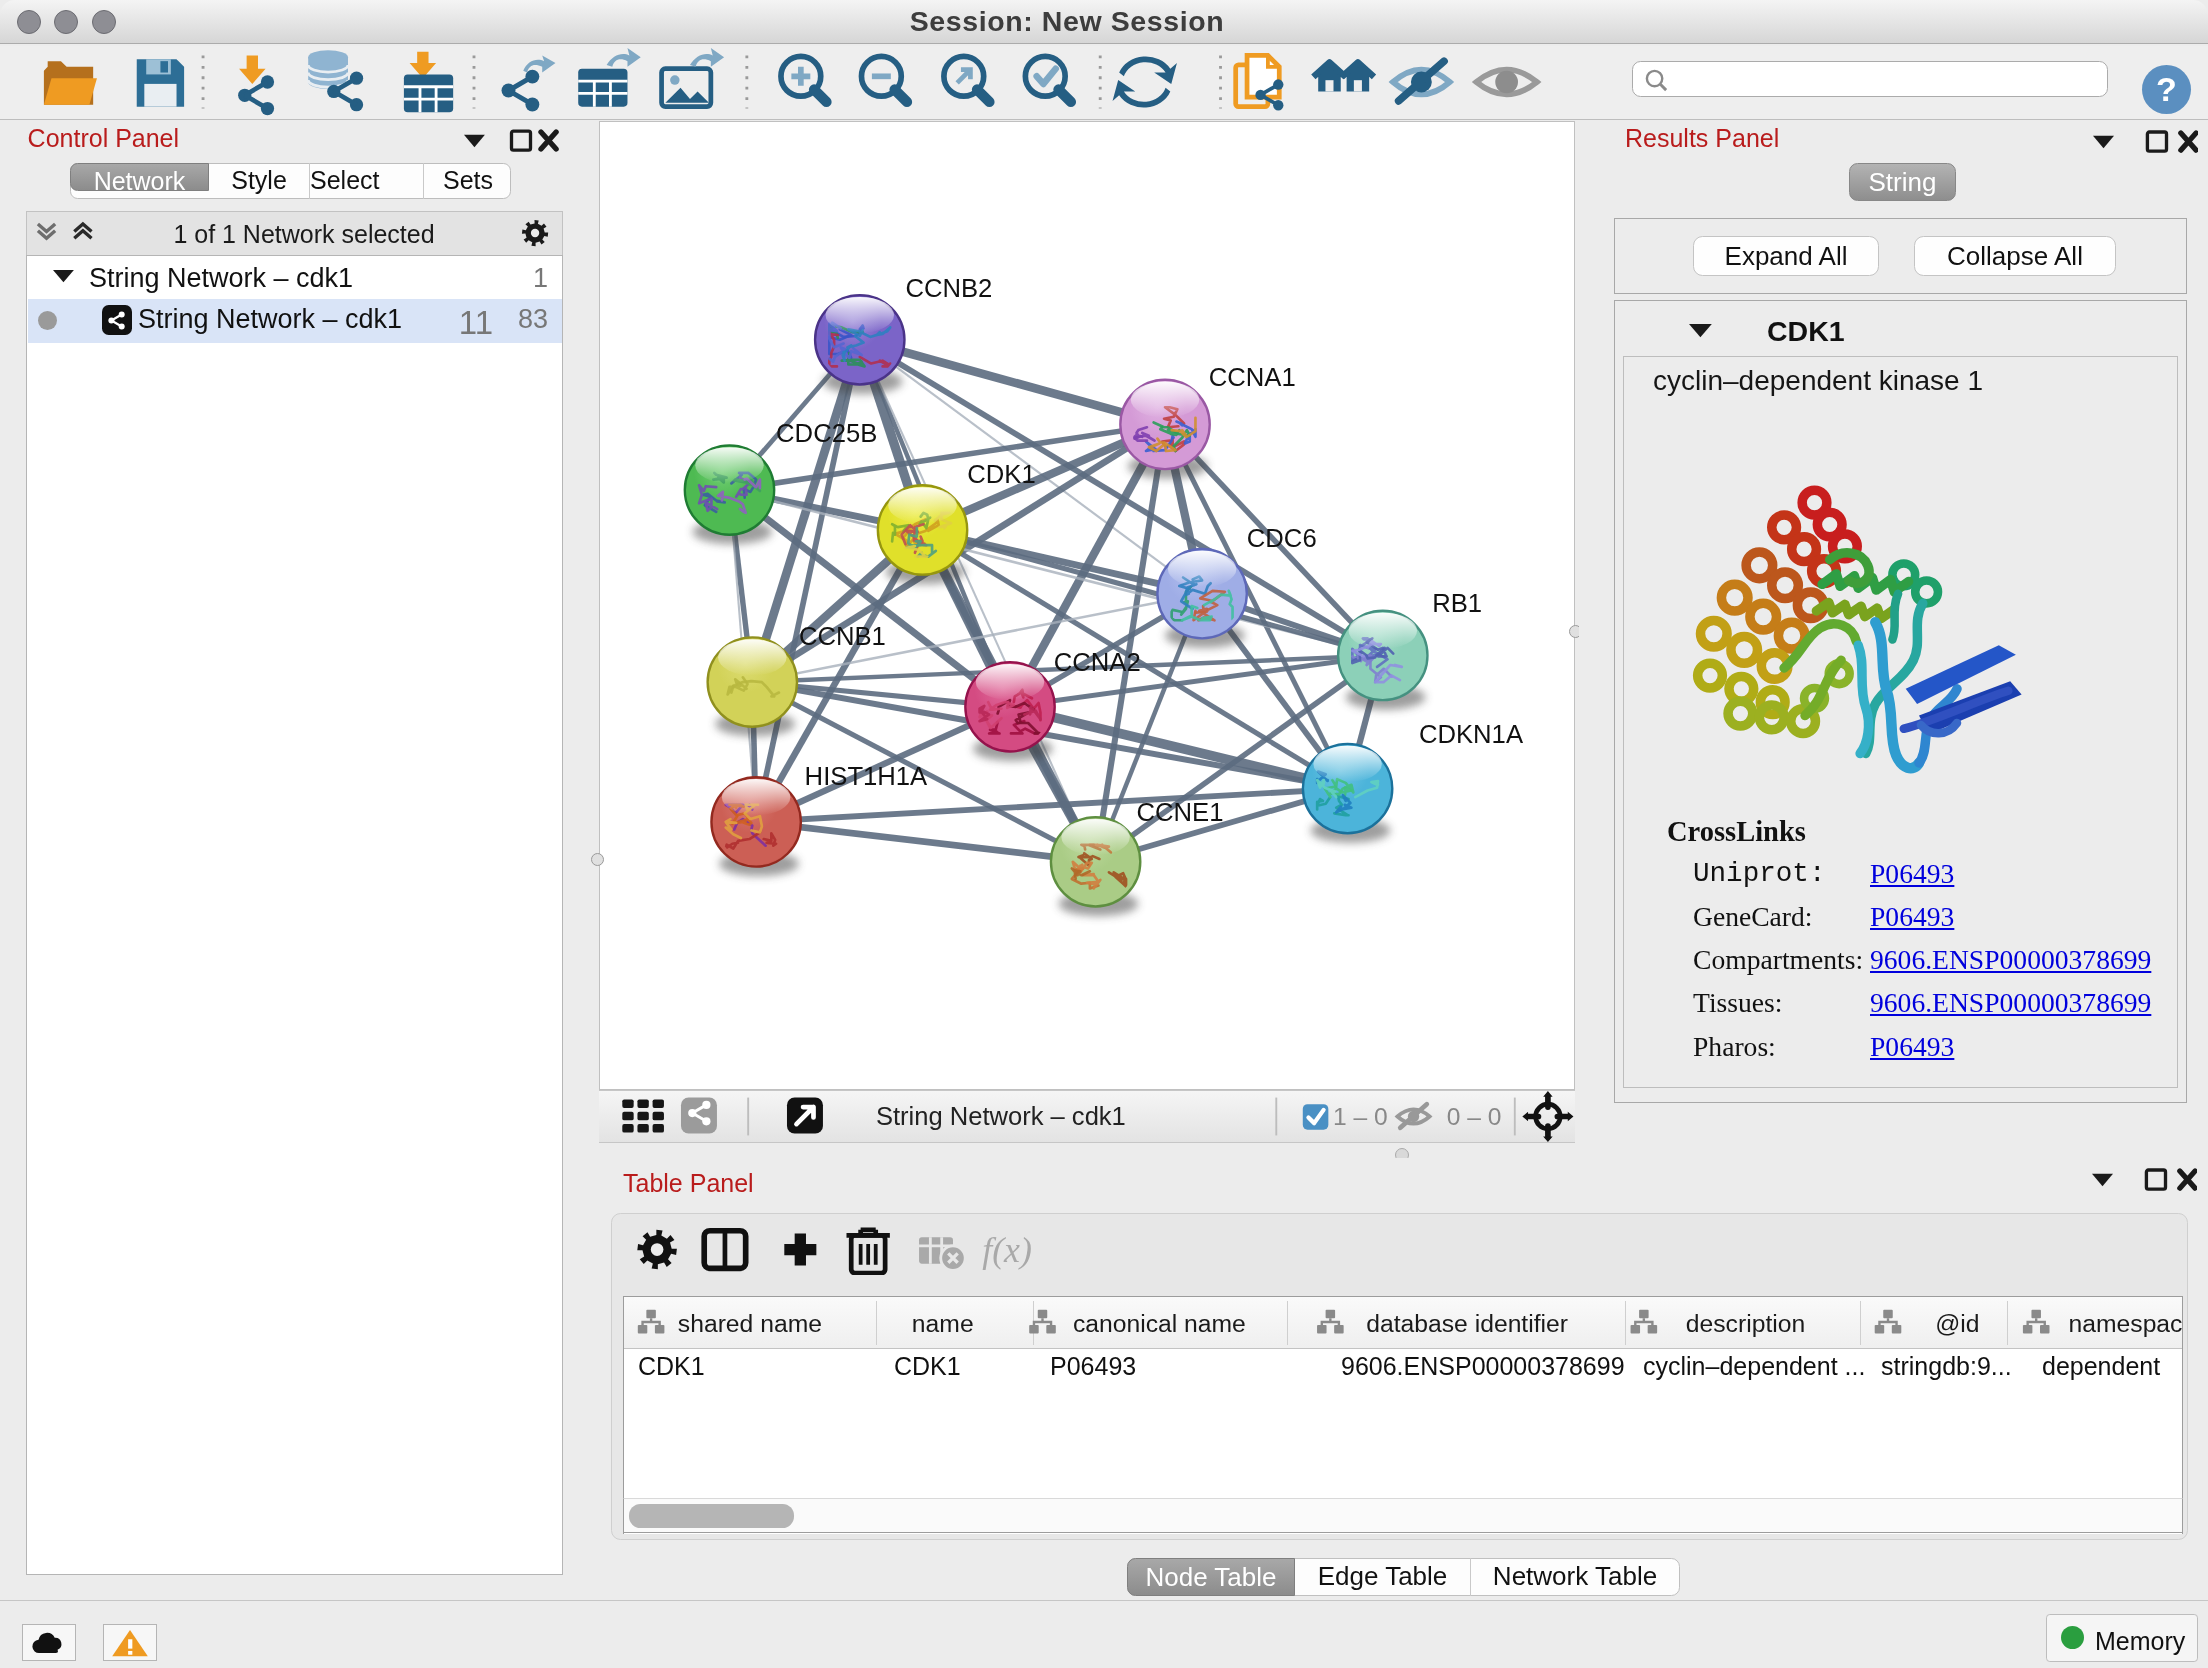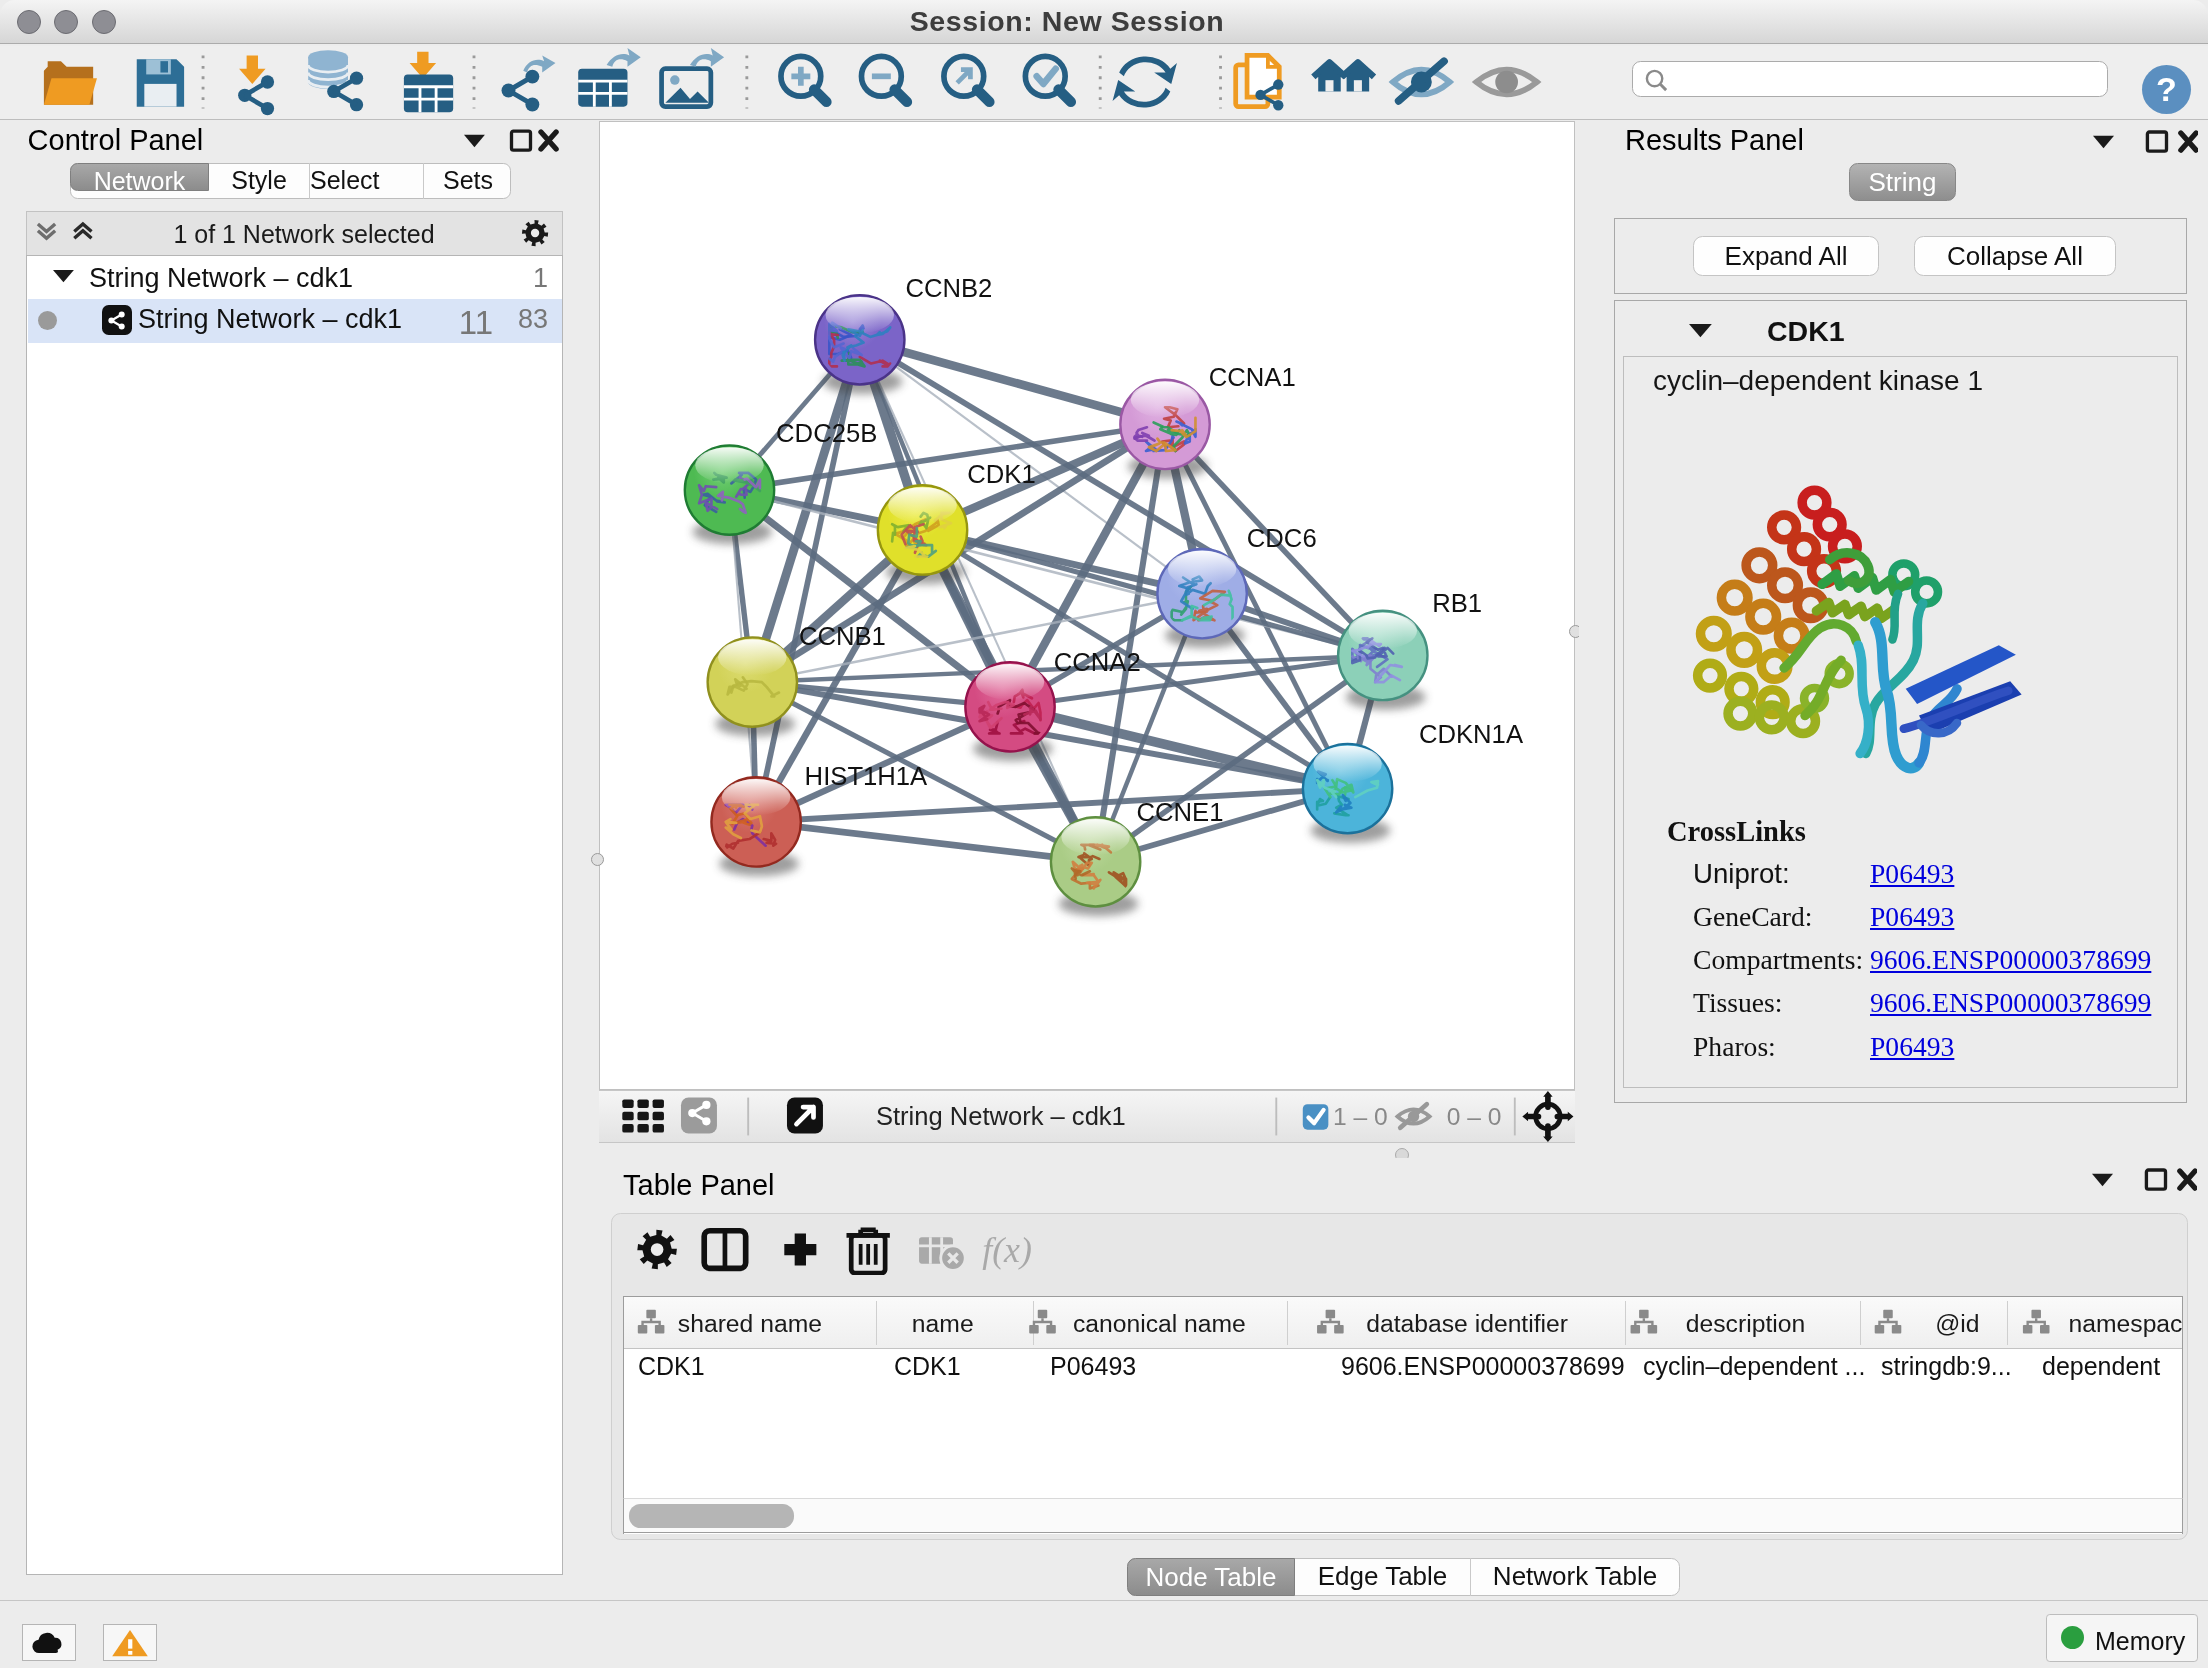--- a/index.html
+++ b/index.html
@@ -1,16 +1,16 @@
 <!DOCTYPE html>
 <html style="font-size:15px"><head><meta charset="utf-8"><style>
 *{margin:0;padding:0;box-sizing:border-box}
 html,body{width:2208px;height:1668px;background:#ececec;font-family:"Liberation Sans",sans-serif;overflow:hidden;position:relative}
 .abs{position:absolute}
-.ptitle{font-size:29px;color:#000000}
+.ptitle{font-size:25px;color:#b91c1c}
 svg{display:block}
 </style></head><body>
 
 <div class="abs" style="left:0;top:0;width:2208px;height:44px;background:linear-gradient(#f4f4f4,#d6d6d6);border-bottom:1.9px solid #ababab;border-radius:15px 15px 0 0"></div>
 <div class="abs" style="left:17px;top:9.5px;width:24px;height:24px;border-radius:50%;background:#8e8e94;border:1.4px solid #6c6c72"></div>
 <div class="abs" style="left:54px;top:9.5px;width:24px;height:24px;border-radius:50%;background:#8e8e94;border:1.4px solid #6c6c72"></div>
 <div class="abs" style="left:92px;top:9.5px;width:24px;height:24px;border-radius:50%;background:#8e8e94;border:1.4px solid #6c6c72"></div>
 <div class="abs" style="left:829px;top:4.8px;width:476px;text-align:center;font-size:28.5px;font-weight:bold;letter-spacing:0.6px;color:#3d3d3d">Session: New Session</div>
 <div class="abs" style="left:0;top:46px;width:2208px;height:74px;background:#eeeeee;border-bottom:1.9px solid #bdbdbd"></div>
 <svg class="abs" style="left:0;top:46px" width="2208" height="72" viewBox="0 0 2322 76">
@@ -598,21 +598,21 @@
 <path d="M196,182 C204,202 196,226 204,248 C210,266 206,286 198,296" stroke="#35b0c8" stroke-width="10"></path>
 <path d="M260,306 C270,294 264,274 272,260 C280,246 294,242 300,228" stroke="#2f86d0" stroke-width="10"></path>
 <path d="M246,228 L344,182 L362,192 L258,244 Z" fill="#2456c8" stroke="none"></path>
 <path d="M260,256 L356,220 L368,234 L270,276 Z" fill="#1b3fb0" stroke="none"></path>
 <path d="M244,270 C276,262 322,240 354,230" stroke="#3050c0" stroke-width="9"></path>
 <path d="M300,264 C290,278 272,278 262,266" stroke="#3868c8" stroke-width="9"></path>
 <path d="M238,128 C230,146 238,162 232,176" stroke="#22a088" stroke-width="9"></path>
 </g>
     </svg>
 <div class="abs" style="left:88px;top:696px;font-size:28.5px;font-weight:bold;color:#111;font-family:'Liberation Serif',serif">CrossLinks</div>
-<div class="abs" style="left:114px;top:738px;font-size:27.6px;color:#111;font-family:Liberation Sans, sans-serif">Uniprot:</div>
+<div class="abs" style="left:114px;top:738px;font-size:27.6px;color:#111;font-family:Liberation Mono, monospace">Uniprot:</div>
 <div class="abs" style="left:291px;top:738px;font-size:27.6px;color:#0000dd;text-decoration:underline;font-family:'Liberation Serif',serif">P06493</div>
 <div class="abs" style="left:114px;top:781px;font-size:27.6px;color:#111;font-family:'Liberation Serif',serif">GeneCard:</div>
 <div class="abs" style="left:291px;top:781px;font-size:27.6px;color:#0000dd;text-decoration:underline;font-family:'Liberation Serif',serif">P06493</div>
 <div class="abs" style="left:114px;top:824px;font-size:27.6px;color:#111;font-family:'Liberation Serif',serif">Compartments:</div>
 <div class="abs" style="left:291px;top:824px;font-size:27.6px;color:#0000dd;text-decoration:underline;font-family:'Liberation Serif',serif">9606.ENSP00000378699</div>
 <div class="abs" style="left:114px;top:867px;font-size:27.6px;color:#111;font-family:'Liberation Serif',serif">Tissues:</div>
 <div class="abs" style="left:291px;top:867px;font-size:27.6px;color:#0000dd;text-decoration:underline;font-family:'Liberation Serif',serif">9606.ENSP00000378699</div>
 <div class="abs" style="left:114px;top:911px;font-size:27.6px;color:#111;font-family:'Liberation Serif',serif">Pharos:</div>
 <div class="abs" style="left:291px;top:911px;font-size:27.6px;color:#0000dd;text-decoration:underline;font-family:'Liberation Serif',serif">P06493</div>
 </div>

